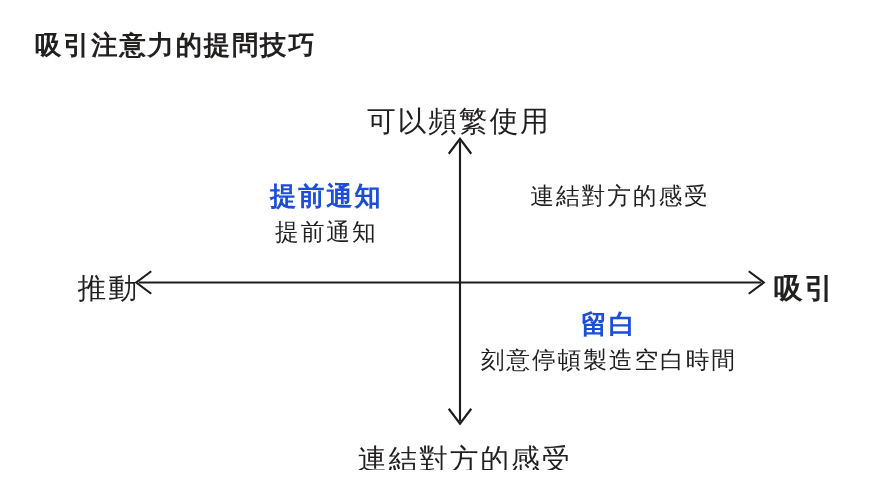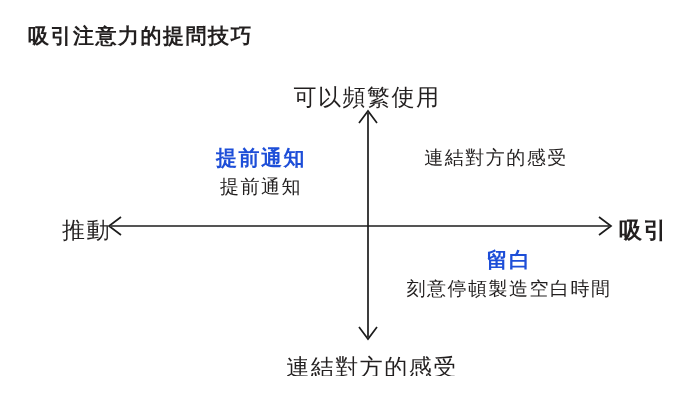--- a/index.html
+++ b/index.html
@@ -75,21 +75,21 @@
   .quadrant .q-desc {
     font-size: 19px;
     font-weight: 400;
     letter-spacing: 1.5px;
     line-height: 24px;
     color: #221f1f;
   }
   .quadrant.top-left     { left: 261px; top: 146px; }
   .quadrant.top-right    { left: 496px; top: 146px; }
   .quadrant.bottom-left  { left: 263px; top: 248px; }
-  .quadrant.bottom-right { left: 509px; top: 248px; }
+  .quadrant.bottom-right { left: 487px; top: 248px; }
 </style>
 </head>
 <body>
 
 <div class="canvas">
 
   <h1 class="chart-title">吸引注意力的提問技巧</h1>
 
   <svg class="axes-svg" width="698" height="402" viewBox="0 0 698 402">
 

